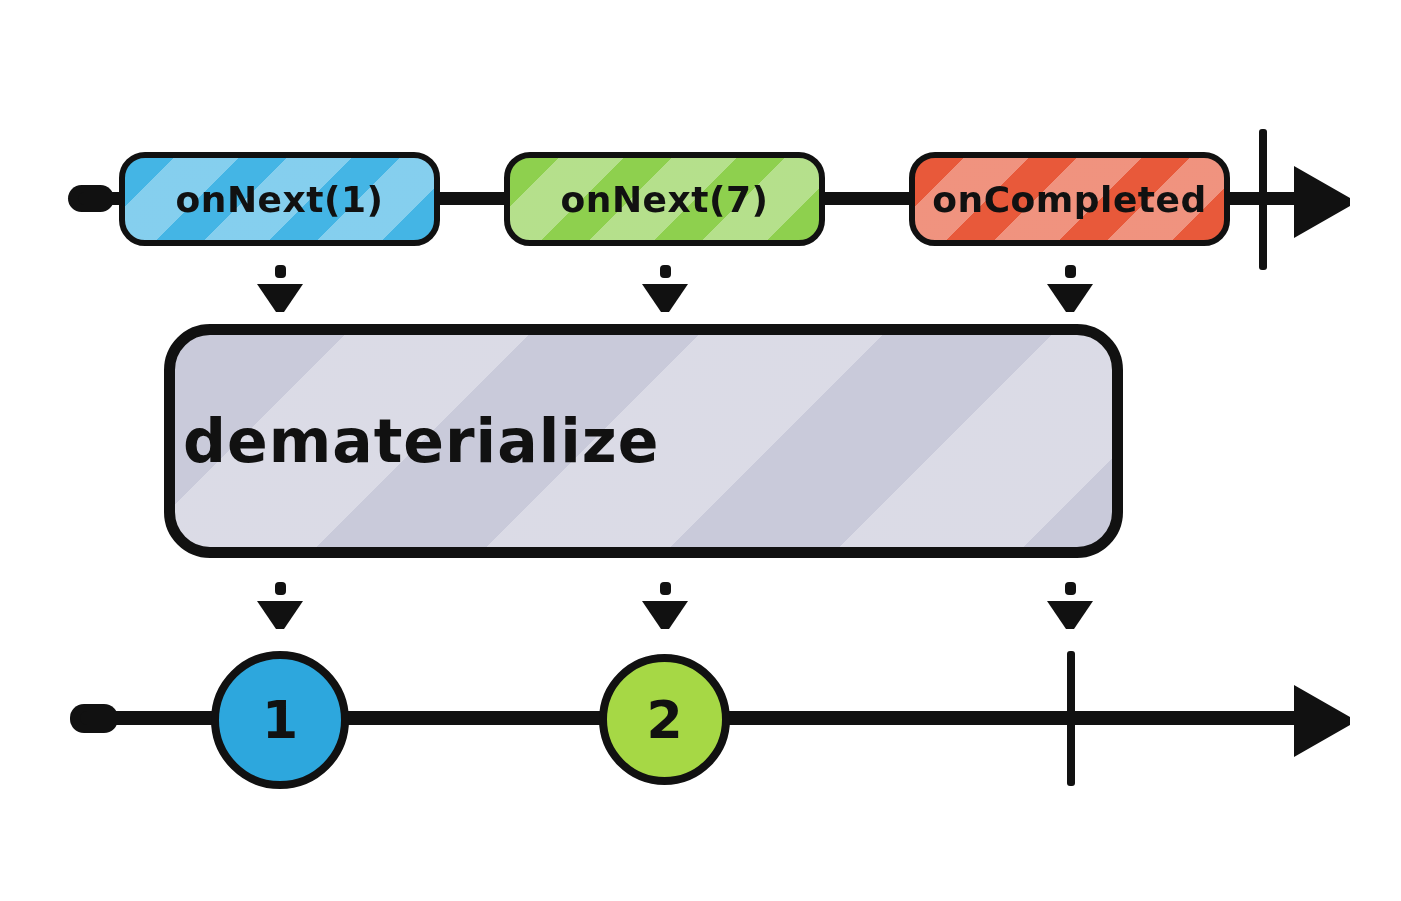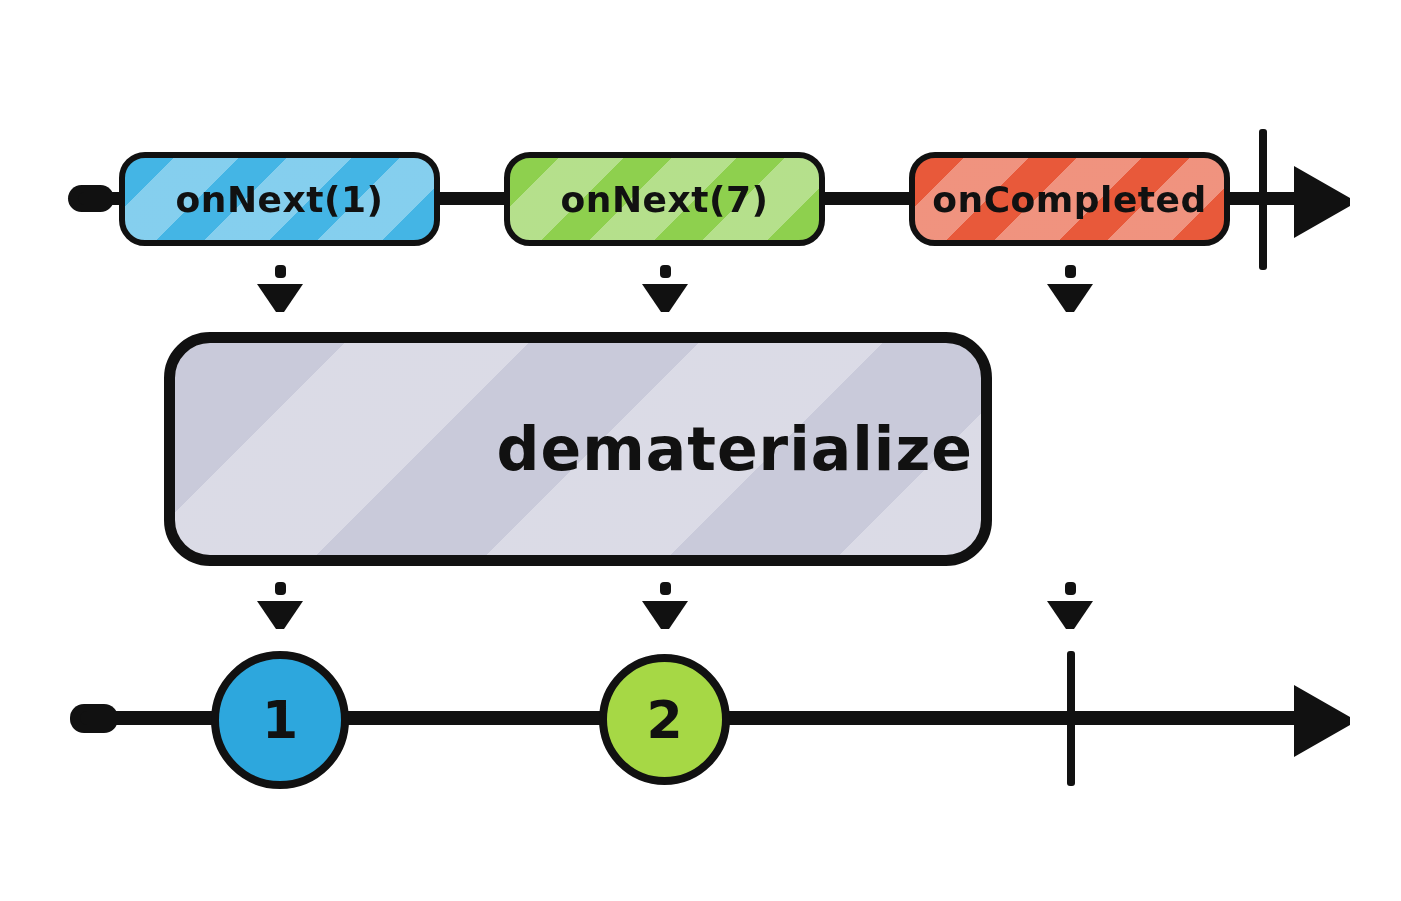--- a/index.html
+++ b/index.html
@@ -108,28 +108,28 @@
     width: 0; height: 0;
     border-left: 19px solid transparent;
     border-right: 19px solid transparent;
     border-top: 28px solid #111;
   }
 
   
   .operator-box {
     position: absolute;
     left: 156px;
-    top: 324px;
-    width: 828px;
+    top: 316px;
+    width: 959px;
     height: 234px;
     border: 11px solid #111;
     border-radius: 46px;
     display: flex;
     align-items: center;
-    justify-content: flex-end;
+    justify-content: flex-start;
     z-index: 3;
     background-image: repeating-linear-gradient(
       135deg,
       rgba(255,255,255,0) 0 120px,
       rgba(255,255,255,0.33) 120px 250px
     );
   }
   .operator-label {
     font-size: 60px;
     font-weight: bold;

